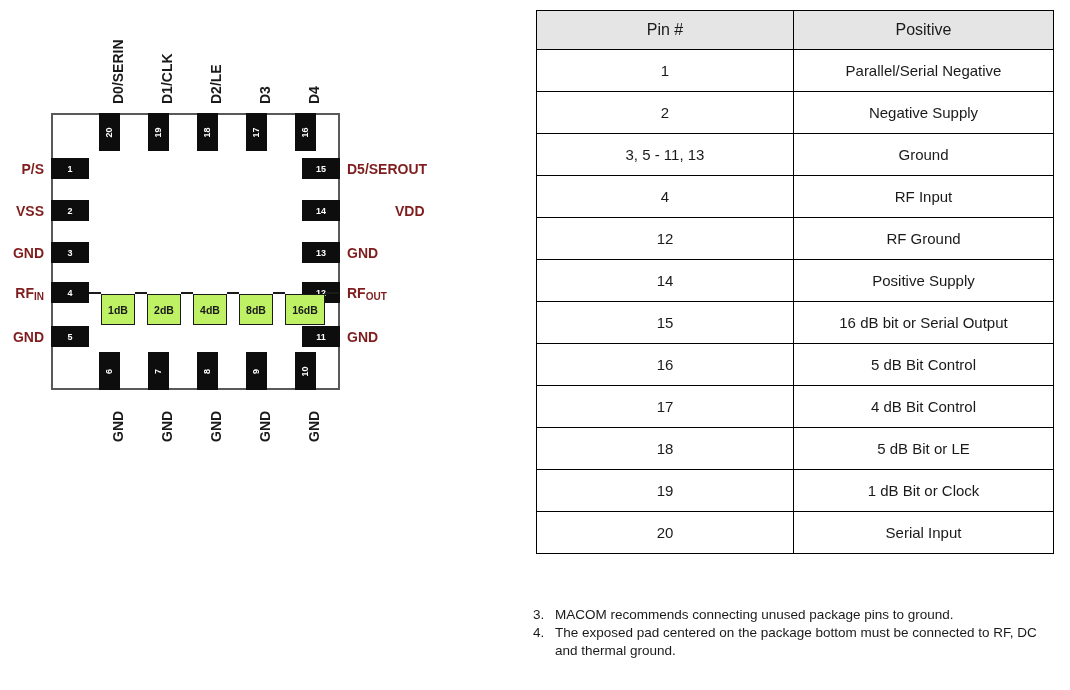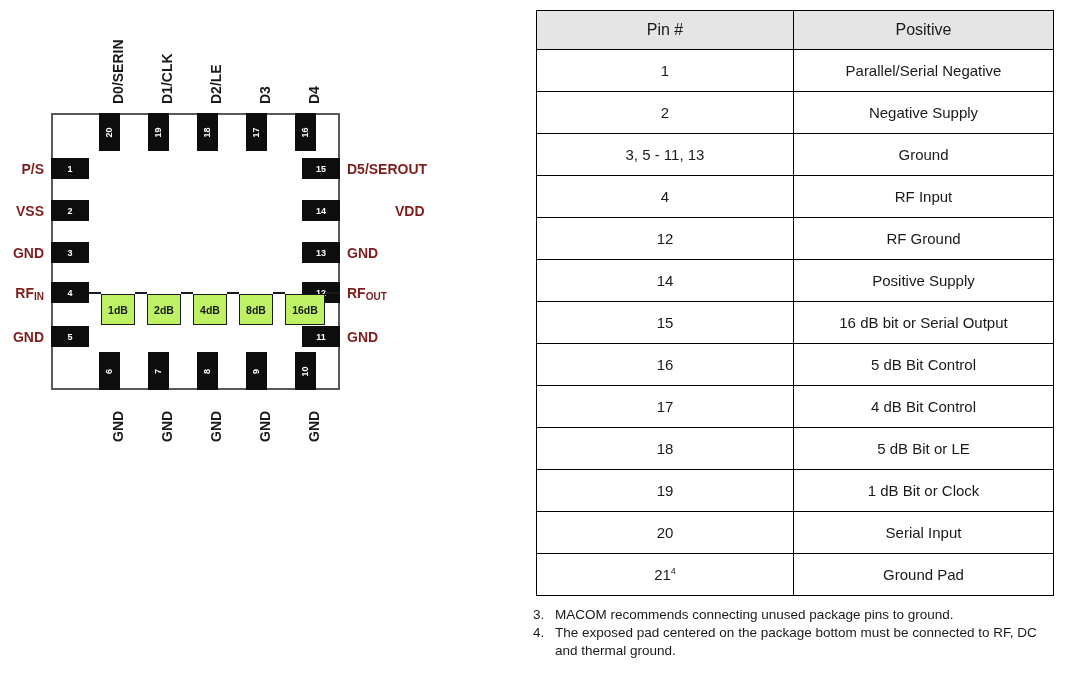--- a/index.html
+++ b/index.html
@@ -314,24 +314,20 @@
         <td>5 dB Bit or LE</td>
       </tr>
       <tr>
         <td>19</td>
         <td>1 dB Bit or Clock</td>
       </tr>
       <tr>
         <td>20</td>
         <td>Serial Input</td>
       </tr>
-      <tr>
-        <td><span>21</span><sup class="fn">4</sup></td>
-        <td>Ground Pad</td>
-      </tr>
     </tbody>
   </table>
 </div>
 
 <div id="footnotes">
   <div class="footnote">
     <span class="fn-num">3.</span>
     <span class="fn-text">MACOM recommends connecting unused package pins to ground.</span>
   </div>
   <div class="footnote">

